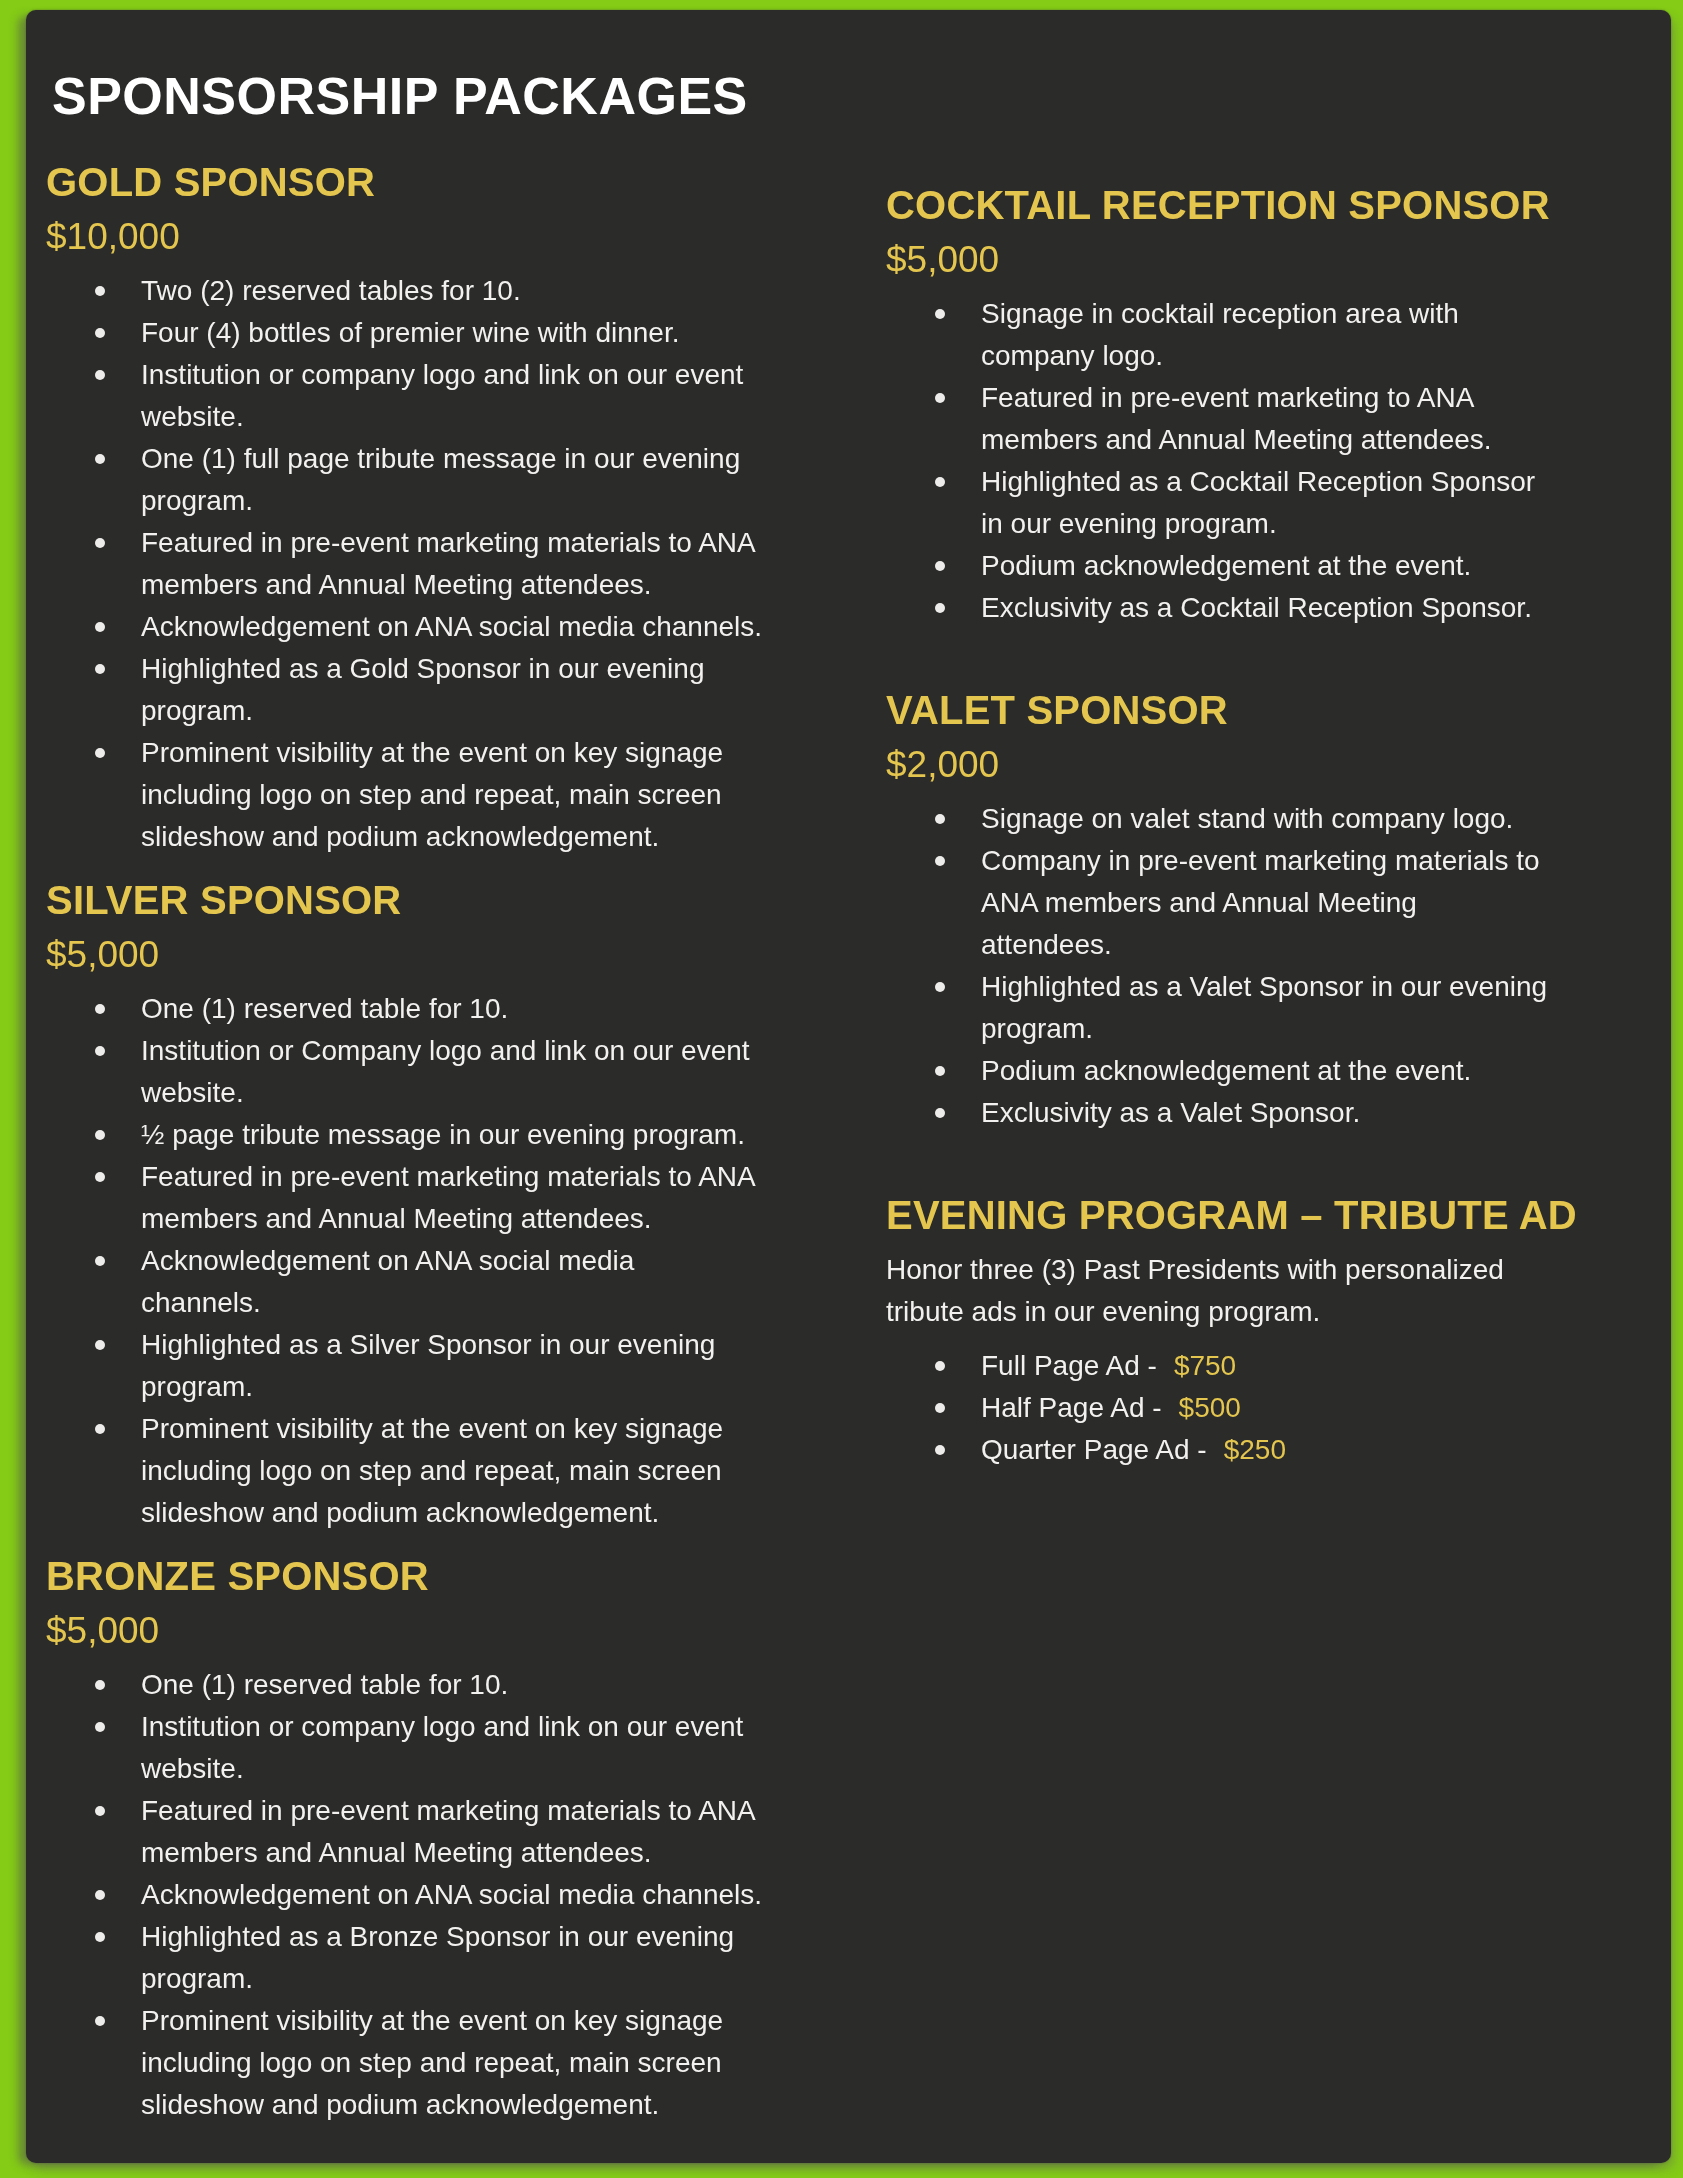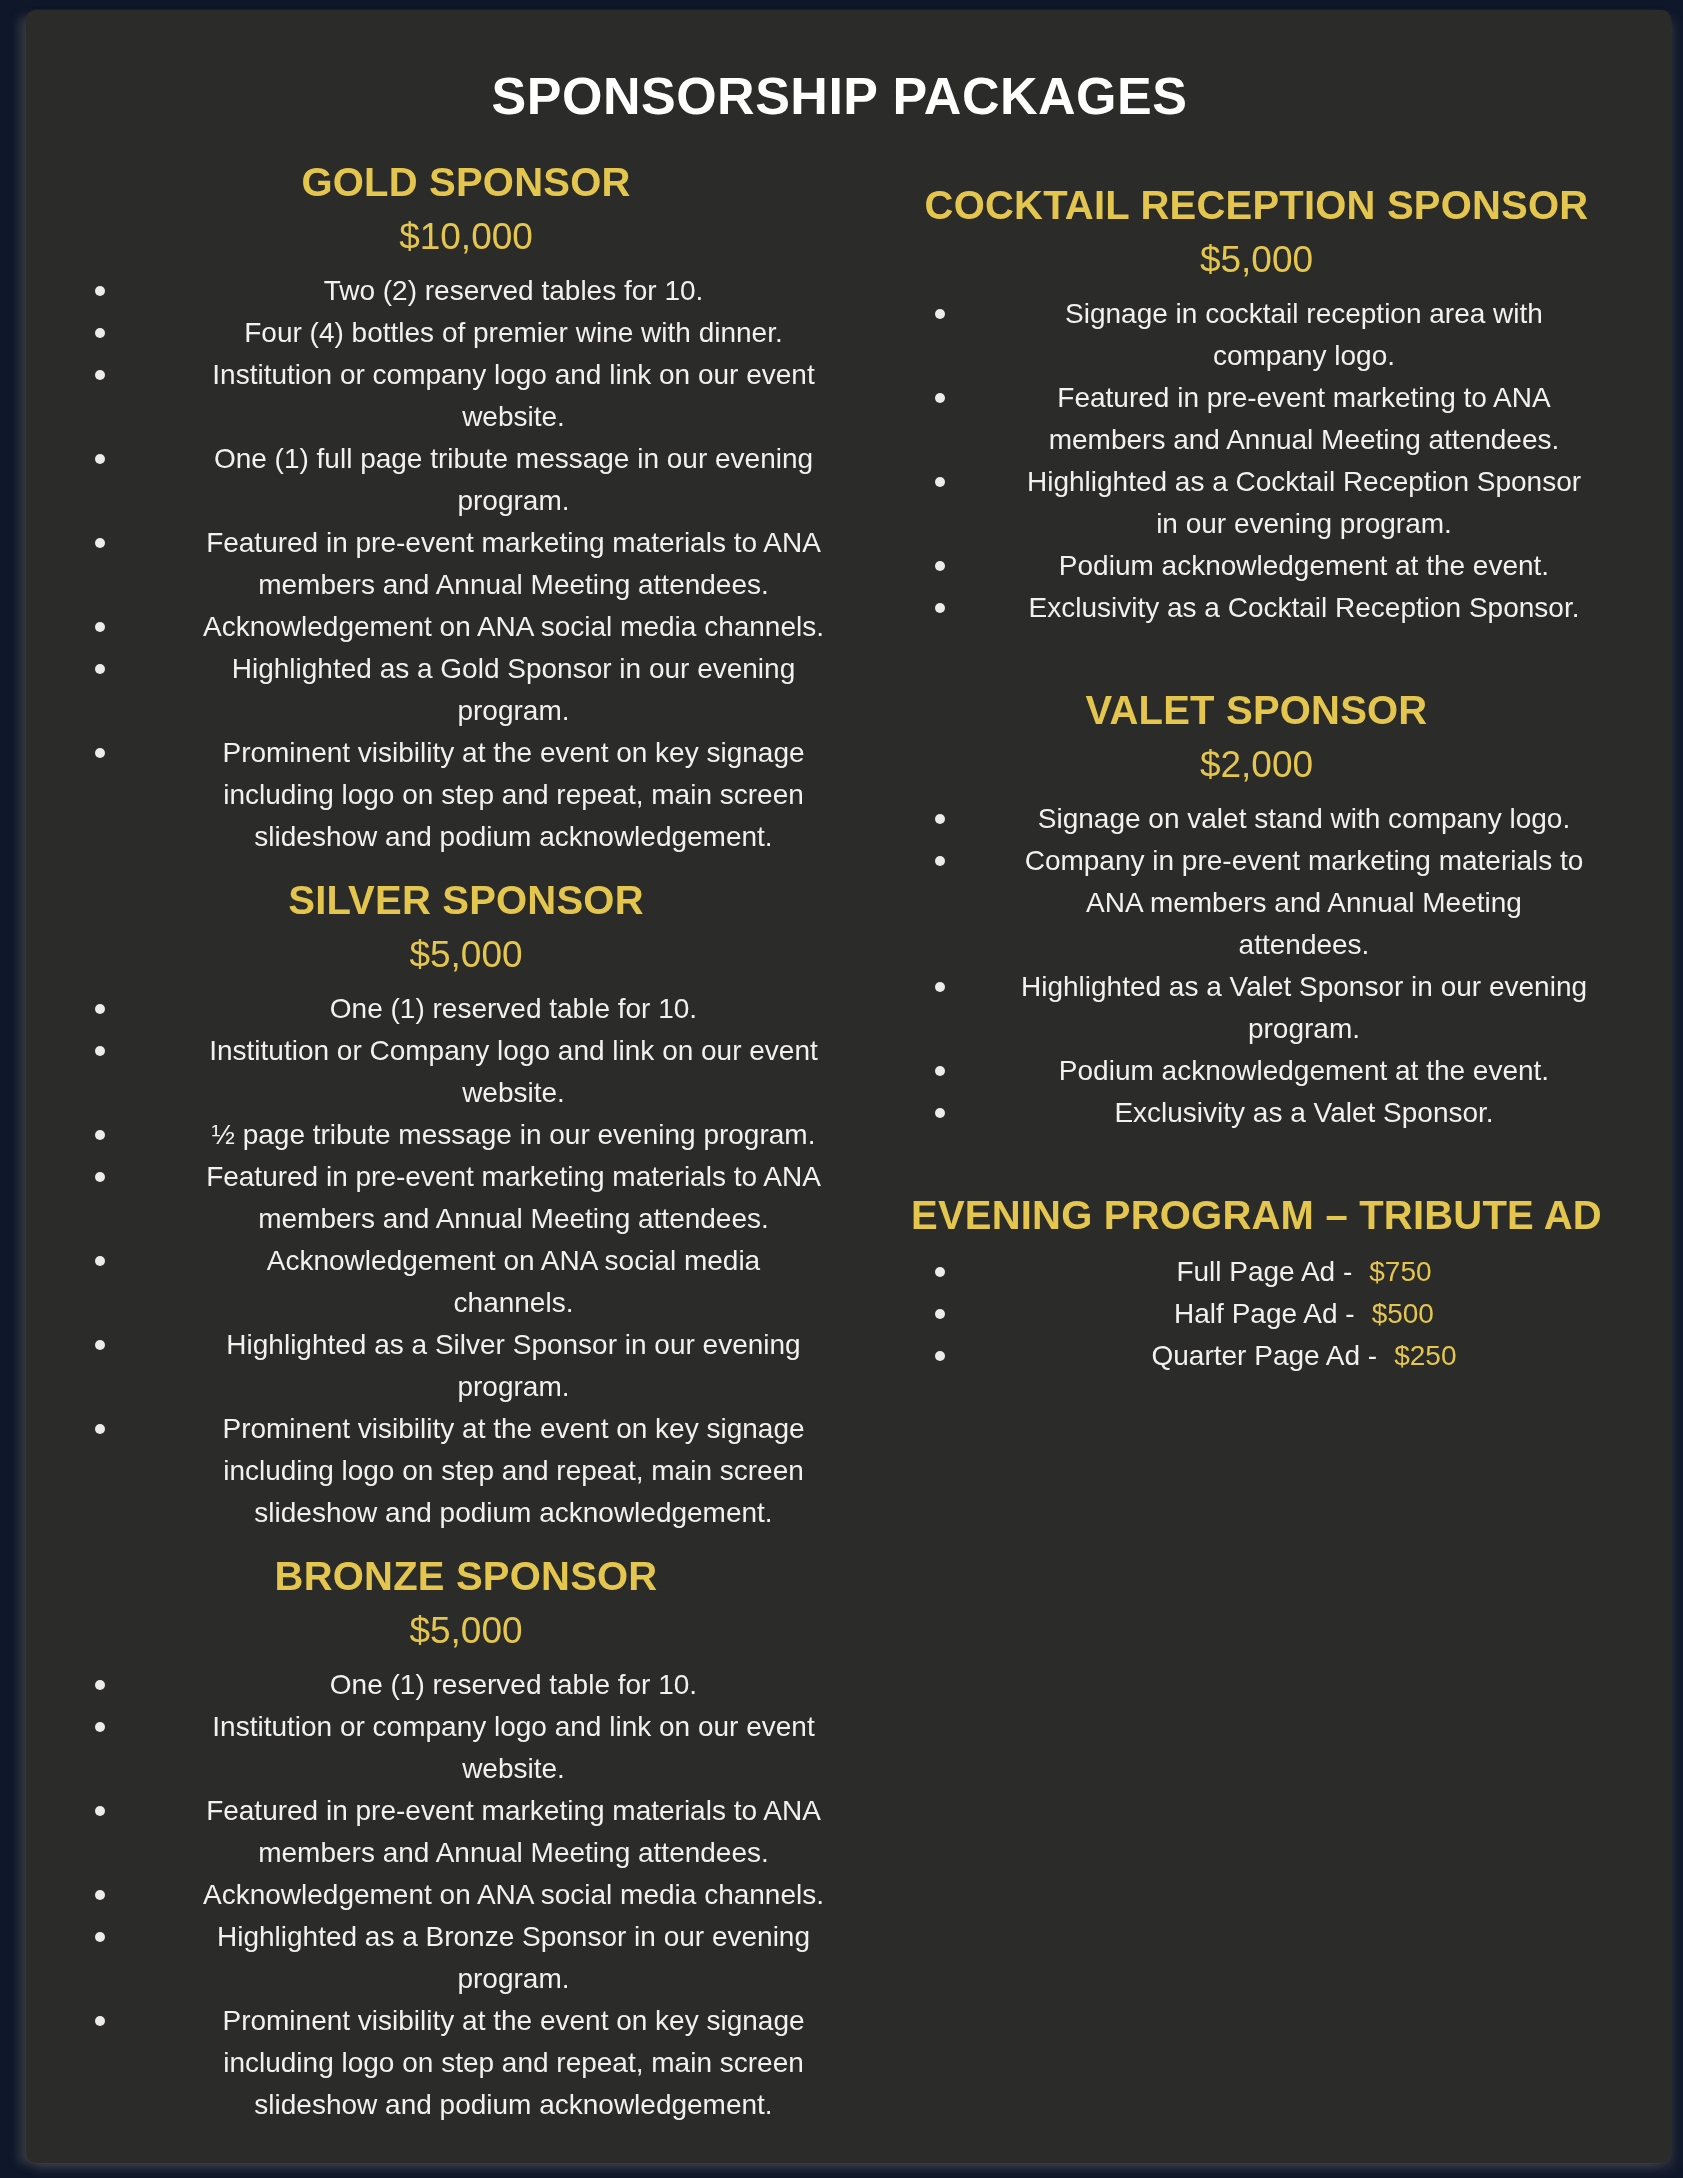--- a/index.html
+++ b/index.html
@@ -7,23 +7,22 @@
     padding: 0;
     width: 1683px;
     height: 2178px;
     background: #FFFFFF;
     font-family: "Liberation Sans", sans-serif;
   }
   .canvas {
     position: relative;
     width: 1683px;
     height: 2178px;
-    background: #0f172a;
+    background: #84cc16;
     overflow: hidden;
-    text-align: center;
   }
   .sheet {
     position: absolute;
     left: 26px;
     top: 10px;
     width: 1645px;
     height: 2153px;
     background: #2B2B2A;
     border-radius: 10px;
     box-shadow: -10px 4px 9px -2px rgba(80,80,80,0.5),
@@ -199,20 +198,22 @@
 attendees.</li>
             <li>Highlighted as a Valet Sponsor in our evening
 program.</li>
             <li>Podium acknowledgement at the event.</li>
             <li>Exclusivity as a Valet Sponsor.</li>
           </ul>
         </section>
 
         <section>
           <h2 class="section-heading">EVENING PROGRAM – TRIBUTE AD</h2>
+          <p class="intro">Honor three (3) Past Presidents with personalized
+tribute ads in our evening program.</p>
           <ul class="benefits">
             <li><span>Full Page Ad -</span><span class="price-inline">$750</span></li>
             <li><span>Half Page Ad -</span><span class="price-inline">$500</span></li>
             <li><span>Quarter Page Ad -</span><span class="price-inline">$250</span></li>
           </ul>
         </section>
 
       </div>
     </div>
   </div>

